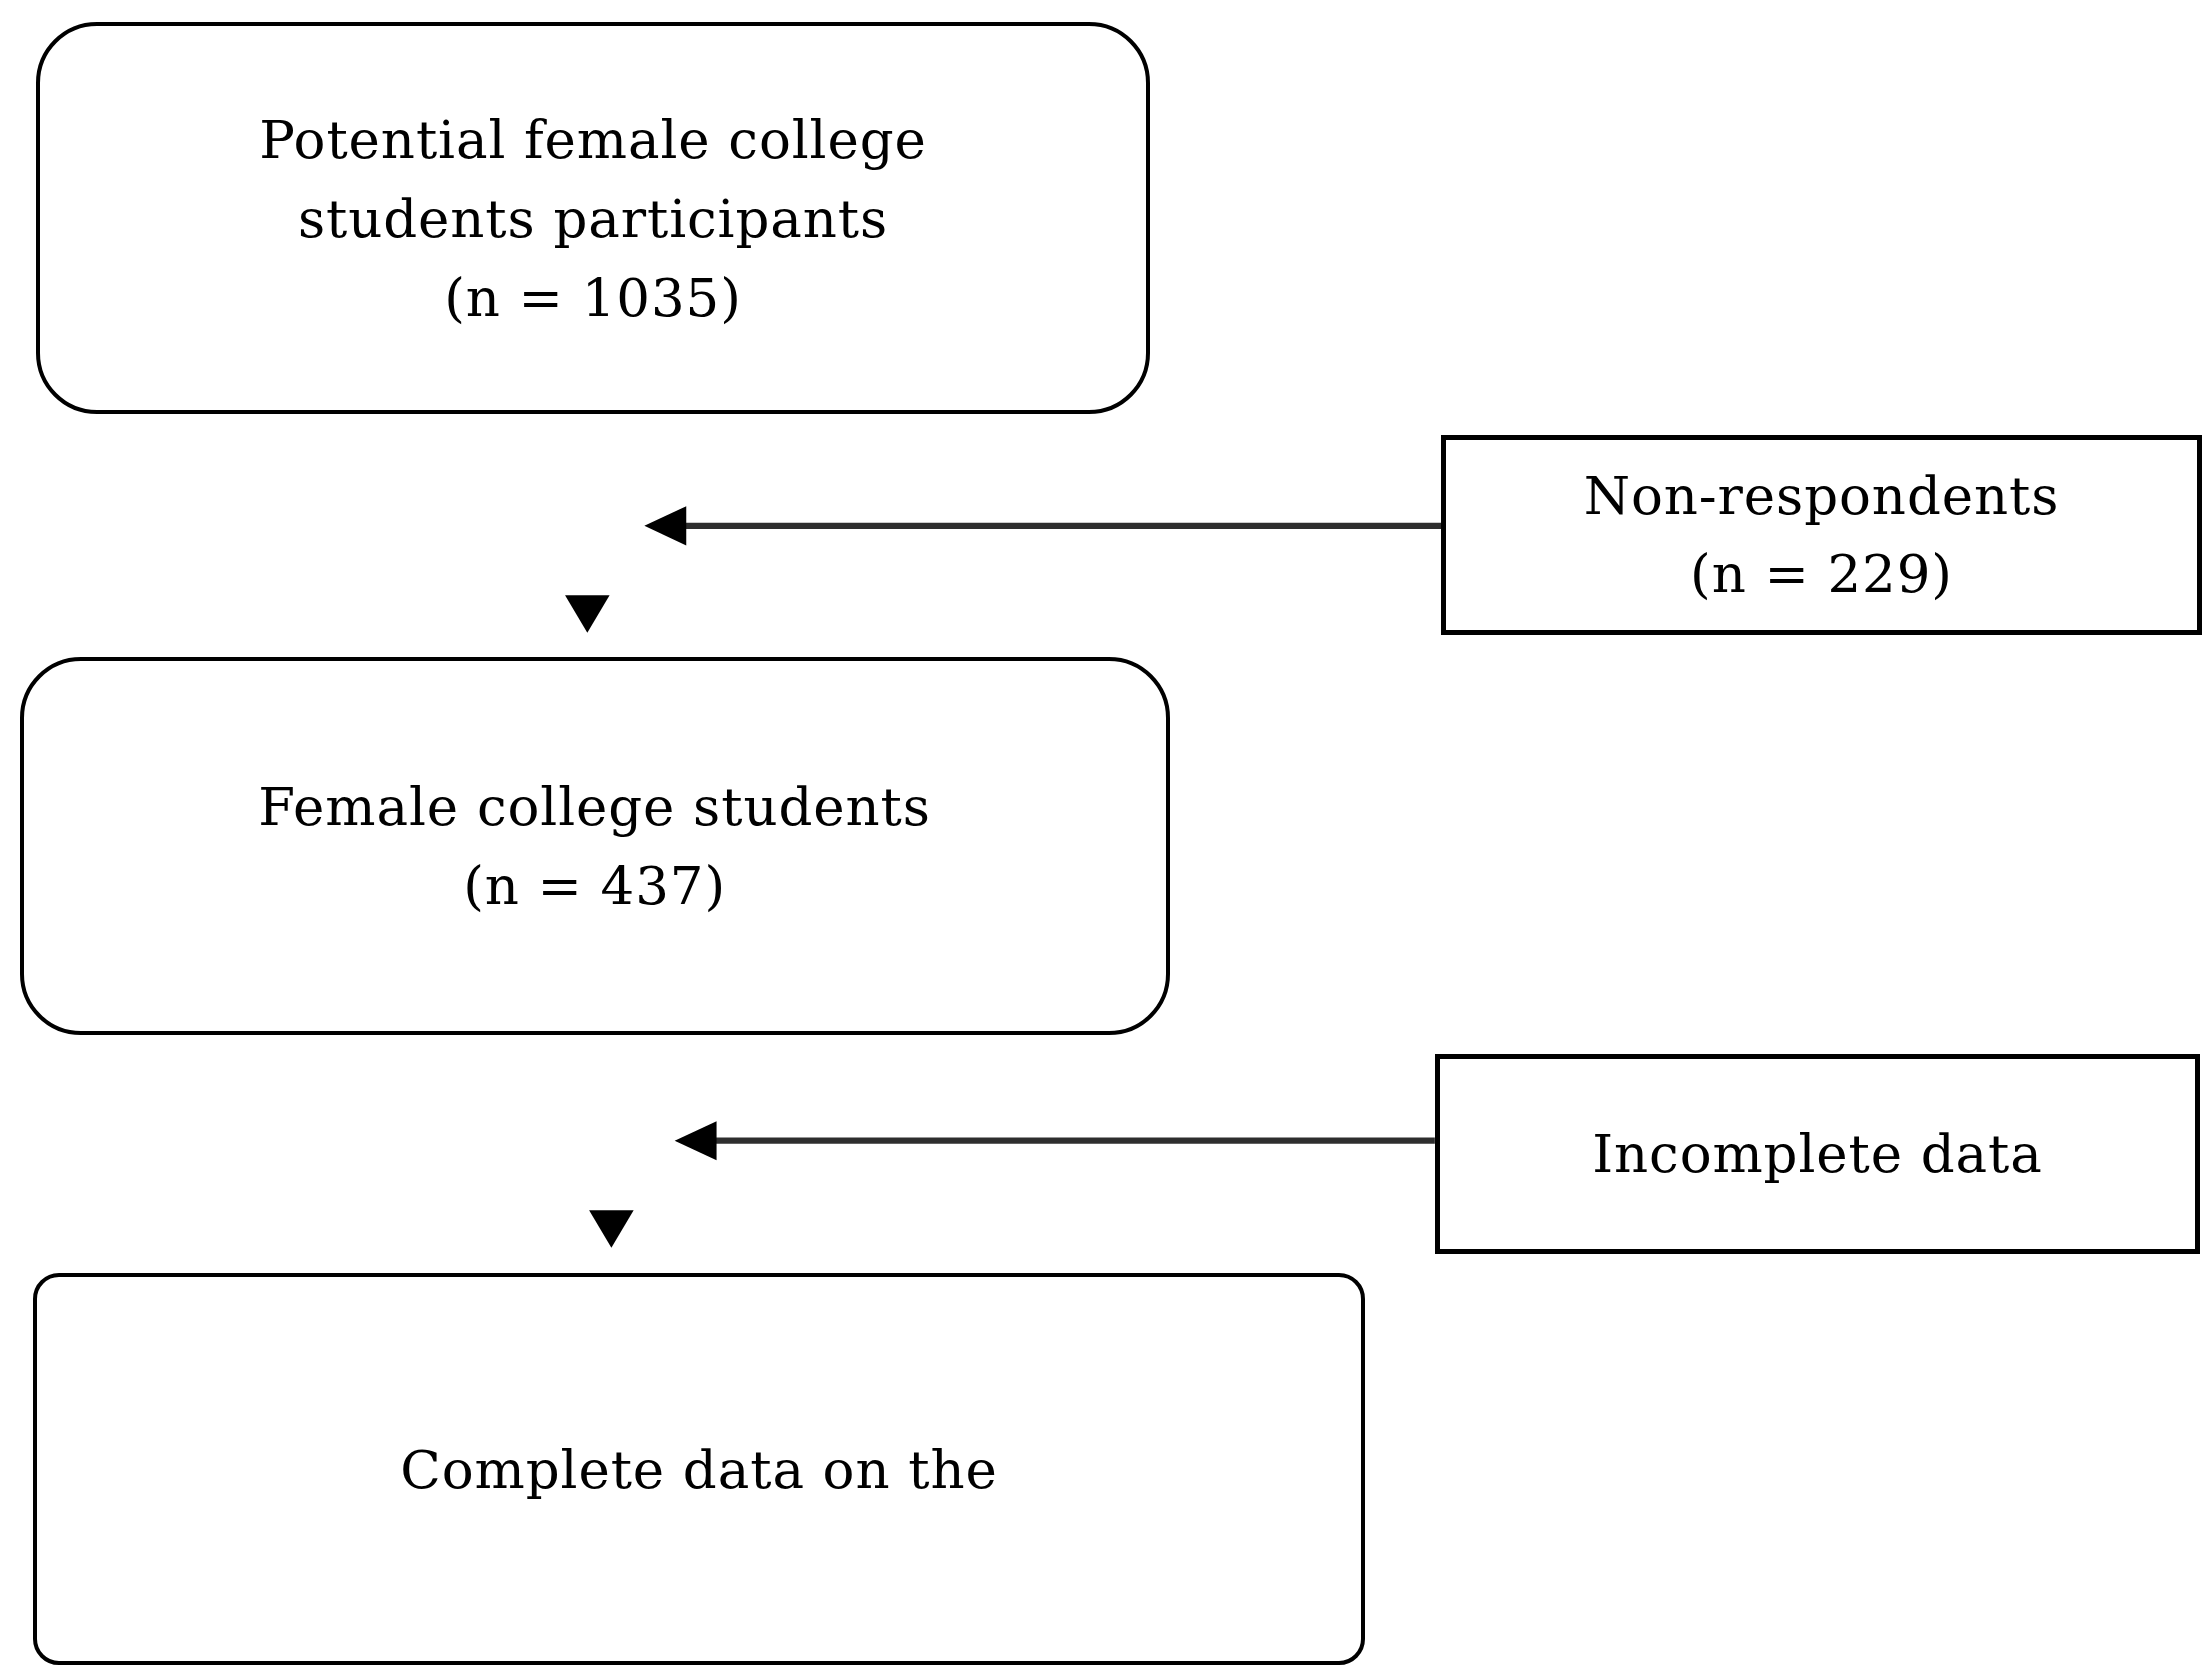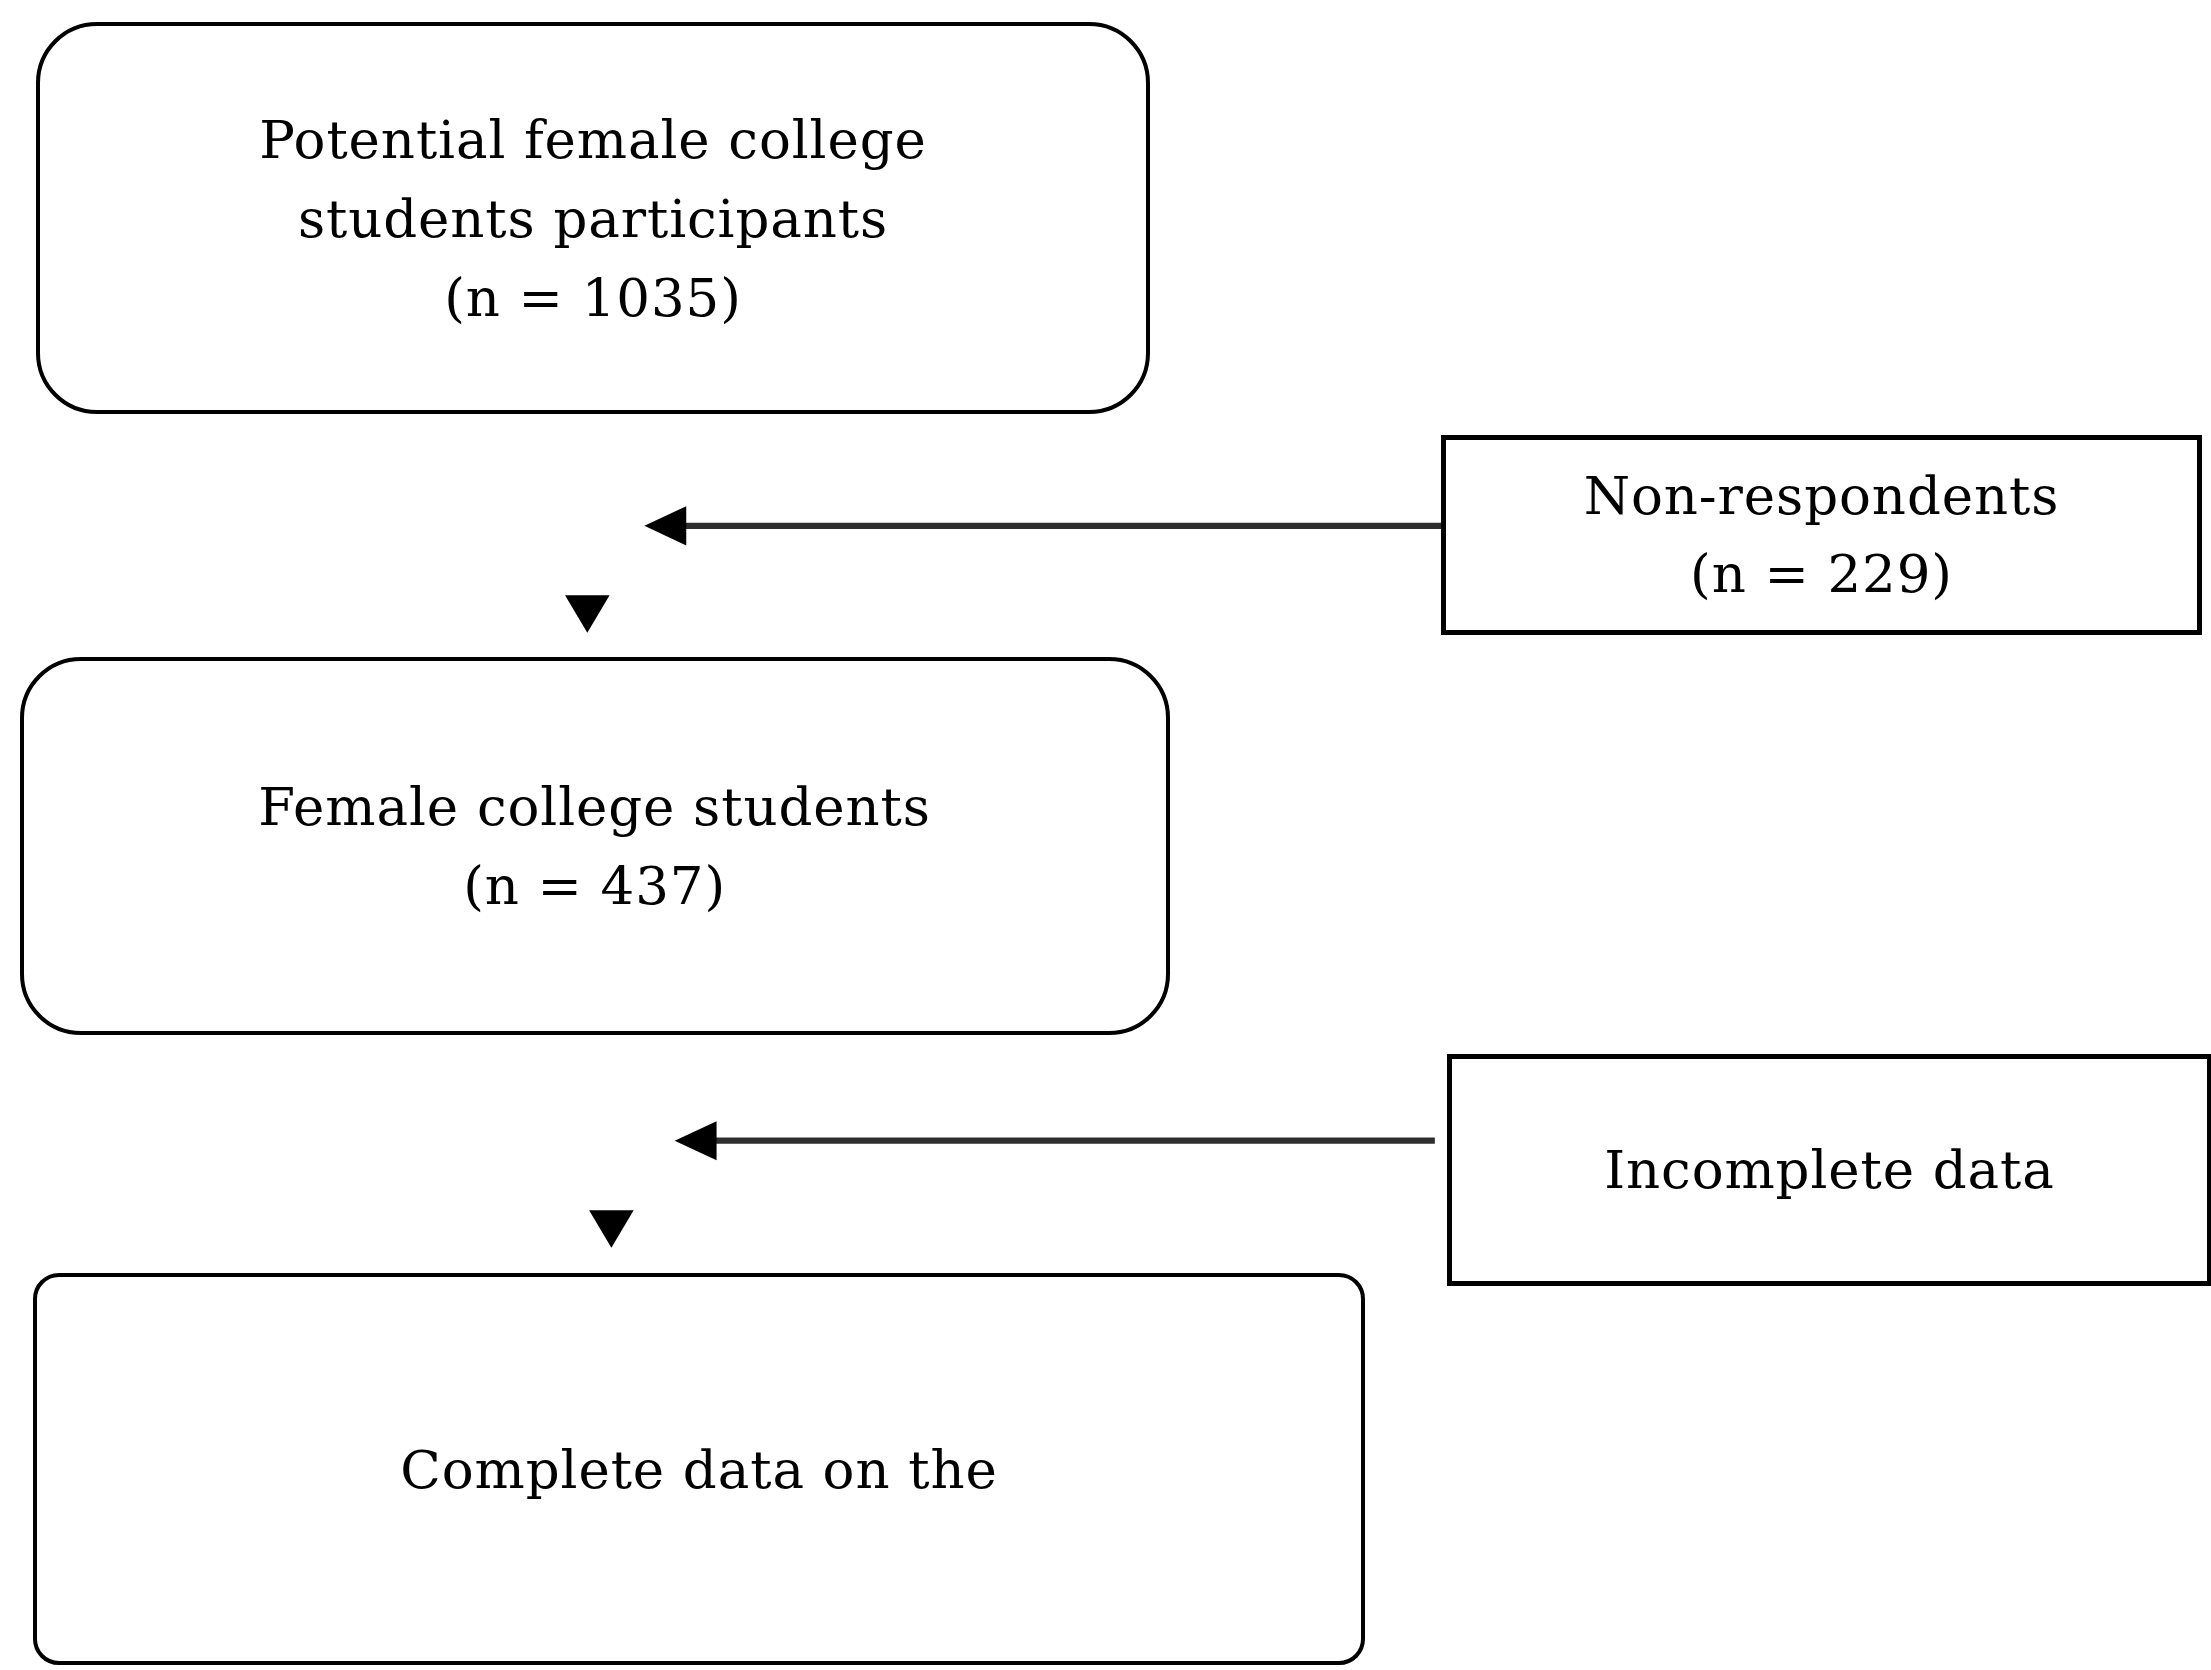--- a/index.html
+++ b/index.html
@@ -48,21 +48,21 @@
     border: 5.3px solid #000000;
     align-items: center;
   }
   .rect .tline {
     line-height: 78px;
   }
   #node-potential   { left: 36px;   top: 22px;   width: 1114px; height: 392px; }
   #node-answered    { left: 19.6px;   top: 657px;  width: 1150px; height: 378px; }
   #node-complete    { left: 33px;   top: 1273px; width: 1332px; height: 392px; border-radius: 26px; }
   #node-nonresp     { left: 1441px; top: 435px;  width: 761px;  height: 200px; }
-  #node-incomplete  { left: 1435px; top: 1054px; width: 765px;  height: 232px; margin-left: 12px; }
+  #node-incomplete  { left: 1435px; top: 1054px; width: 765px;  height: 200px; }
 </style>
 </head>
 <body>
 
 <div class="canvas">
 
   <svg class="connectors" viewBox="0 0 2482 1875" aria-hidden="true">
     <defs>
       <linearGradient id="vshaft" x1="0" y1="0" x2="0" y2="1">
         <stop offset="0" stop-color="#1f1f1f"></stop>

